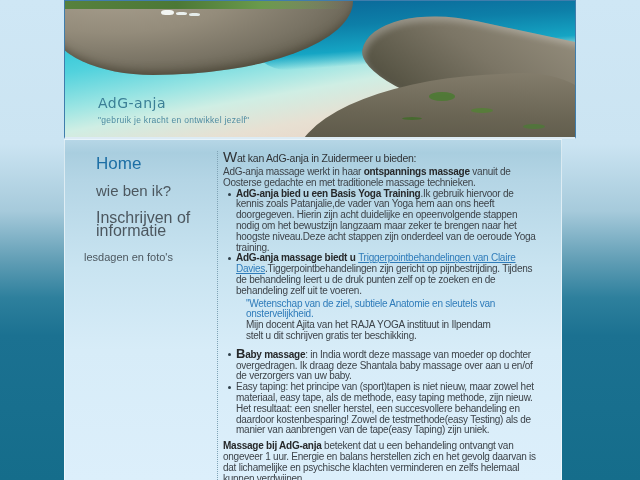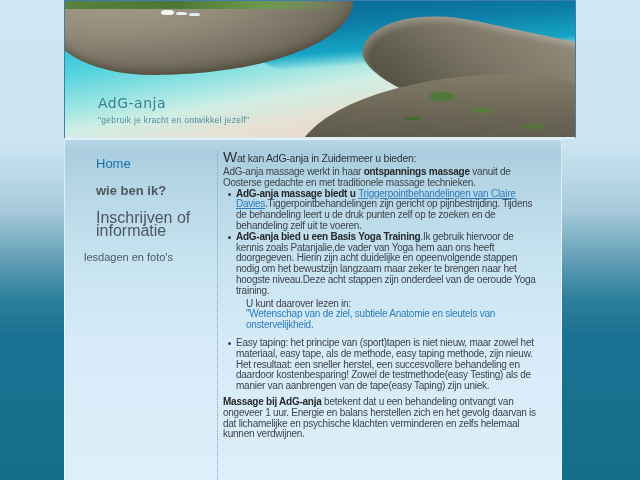--- a/index.html
+++ b/index.html
@@ -44,22 +44,22 @@
 
   
   .panel{
     width:498px;height:341px;display:flex;box-sizing:border-box;overflow:hidden;
     background:linear-gradient(180deg,#b7d7e7 0%,#a9cedf 4%,#b4d5e5 12%,#c9e4f1 38%,#d7ecf8 62%,#dceffb 100%);
     box-shadow:inset 0 1px 0 #e8f4fb,inset 1px 0 0 rgba(255,255,255,.55),inset -1px 0 0 rgba(255,255,255,.55);
   }
   .sidebar{width:153px;flex:none;padding-top:14px;display:block;}
   .nav-item{display:block;padding:4px 0 4px 32px;margin-bottom:6px;line-height:13px;
     color:#4c575f;text-decoration:none;cursor:pointer;}
-  .nav-home{font-size:13px;color:#1d6fa5;}
-  .nav-mid{font-size:13px;font-weight:bold;}
+  .nav-home{font-size:17px;color:#1d6fa5;}
+  .nav-mid{font-size:15px;}
   .nav-small{font-size:16px;}
   .nav-last{font-size:11px;padding-left:20px;}
   .divider{flex:none;width:0;border-left:1px dotted #7fa3b5;margin-top:12px;}
 
   .main{flex:1;padding:11px 20px 0 5px;font-size:10px;line-height:10.8px;
     letter-spacing:-0.25px;color:#3d4349;}
   .heading{margin:0 0 1px;font-size:10.5px;font-weight:normal;color:#303336;line-height:16px;}
   .dropcap{font-size:15px;line-height:10px;}
   .main b{color:#26282a;text-align:center;}
   p{margin:0;}
@@ -102,33 +102,37 @@
     <div class="divider"></div>
 
     <main class="main">
 
       <h2 class="heading"><span class="dropcap">W</span><span>at kan AdG-anja in Zuidermeer u bieden:</span></h2>
 
       <p class="intro"><span>AdG-anja massage werkt in haar </span><b>ontspannings massage</b><span> vanuit de Oosterse gedachte en met traditionele massage technieken.</span></p>
 
       <div class="bitem">
         <span class="dot"></span>
-        <span class="btext"><b>AdG-anja massage biedt u </b><a class="link">Triggerpointbehandelingen van Claire Davies</a><span>.Tiggerpointbehandelingen zijn gericht op pijnbestrijding. Tijdens de behandeling leert u de druk punten zelf op te zoeken en de behandeling zelf uit te voeren.</span></span>
+        <span class="btext"><b>AdG-anja bied u een </b><b>Basis Yoga Training</b><span>.Ik gebruik hiervoor de kennis zoals Patanjalie,de vader van Yoga hem aan ons heeft doorgegeven. Hierin zijn acht duidelijke en opeenvolgende stappen nodig om het bewustzijn  langzaam maar zeker te brengen naar het hoogste niveau.Deze acht stappen zijn onderdeel van de oeroude Yoga training.</span></span>
       </div>
 
       <div class="bitem">
         <span class="dot"></span>
-        <span class="btext"><b>AdG-anja bied u een </b><b>Basis Yoga Training</b><span>.Ik gebruik hiervoor de kennis zoals Patanjalie,de vader van Yoga hem aan ons heeft doorgegeven. Hierin zijn acht duidelijke en opeenvolgende stappen nodig om het bewustzijn  langzaam maar zeker te brengen naar het hoogste niveau.Deze acht stappen zijn onderdeel van de oeroude Yoga training.</span></span>
+        <span class="btext"><b>AdG-anja massage biedt u </b><a class="link">Triggerpointbehandelingen van Claire Davies</a><span>.Tiggerpointbehandelingen zijn gericht op pijnbestrijding. Tijdens de behandeling leert u de druk punten zelf op te zoeken en de behandeling zelf uit te voeren.</span></span>
       </div>
 
       <div class="note">
-        <div>U kunt daarover lezen in:</div>
         <div><a class="note-quote"><span>"Wetenschap van </span><span class="ul-dark" style="color:#2f7cba">de</span><span> ziel, subtiele Anatomie en sleutels van onstervelijkheid.</span></a></div>
+        <div>Mijn docent Ajita van het RAJA YOGA instituut in Ilpendam stelt u dit schrijven gratis ter beschikking.</div>
       </div>
 
+      <div class="bitem">
+        <span class="dot"></span>
+        <span class="btext"><b class="big-b">B</b><b>aby massage</b><span>: in India wordt deze massage van moeder op dochter overgedragen. Ik draag deze Shantala  baby massage over aan u en/of de verzorgers van uw baby.</span></span>
+      </div>
 
       <div class="bitem">
         <span class="dot"></span>
         <span class="btext"><span>Easy taping: het principe van (sport)tapen is niet nieuw, maar zowel het materiaal, easy tape, als de methode, </span><span class="ul-dark">easy taping methode</span><span>, zijn nieuw. Het resultaat: een sneller herstel, een succesvollere behandeling en daardoor kostenbesparing! Zowel de testmethode(easy  Testing) als de manier van aanbrengen van de tape(easy Taping) zijn uniek.</span></span>
       </div>
 
       <p class="para1"><b>Massage bij AdG-anja</b><span> betekent dat u een behandeling ontvangt van ongeveer 1 uur. Energie en balans herstellen zich en het gevolg daarvan is dat lichamelijke en psychische klachten verminderen en zelfs helemaal kunnen verdwijnen.</span></p>
 
     </main>
   </div>

